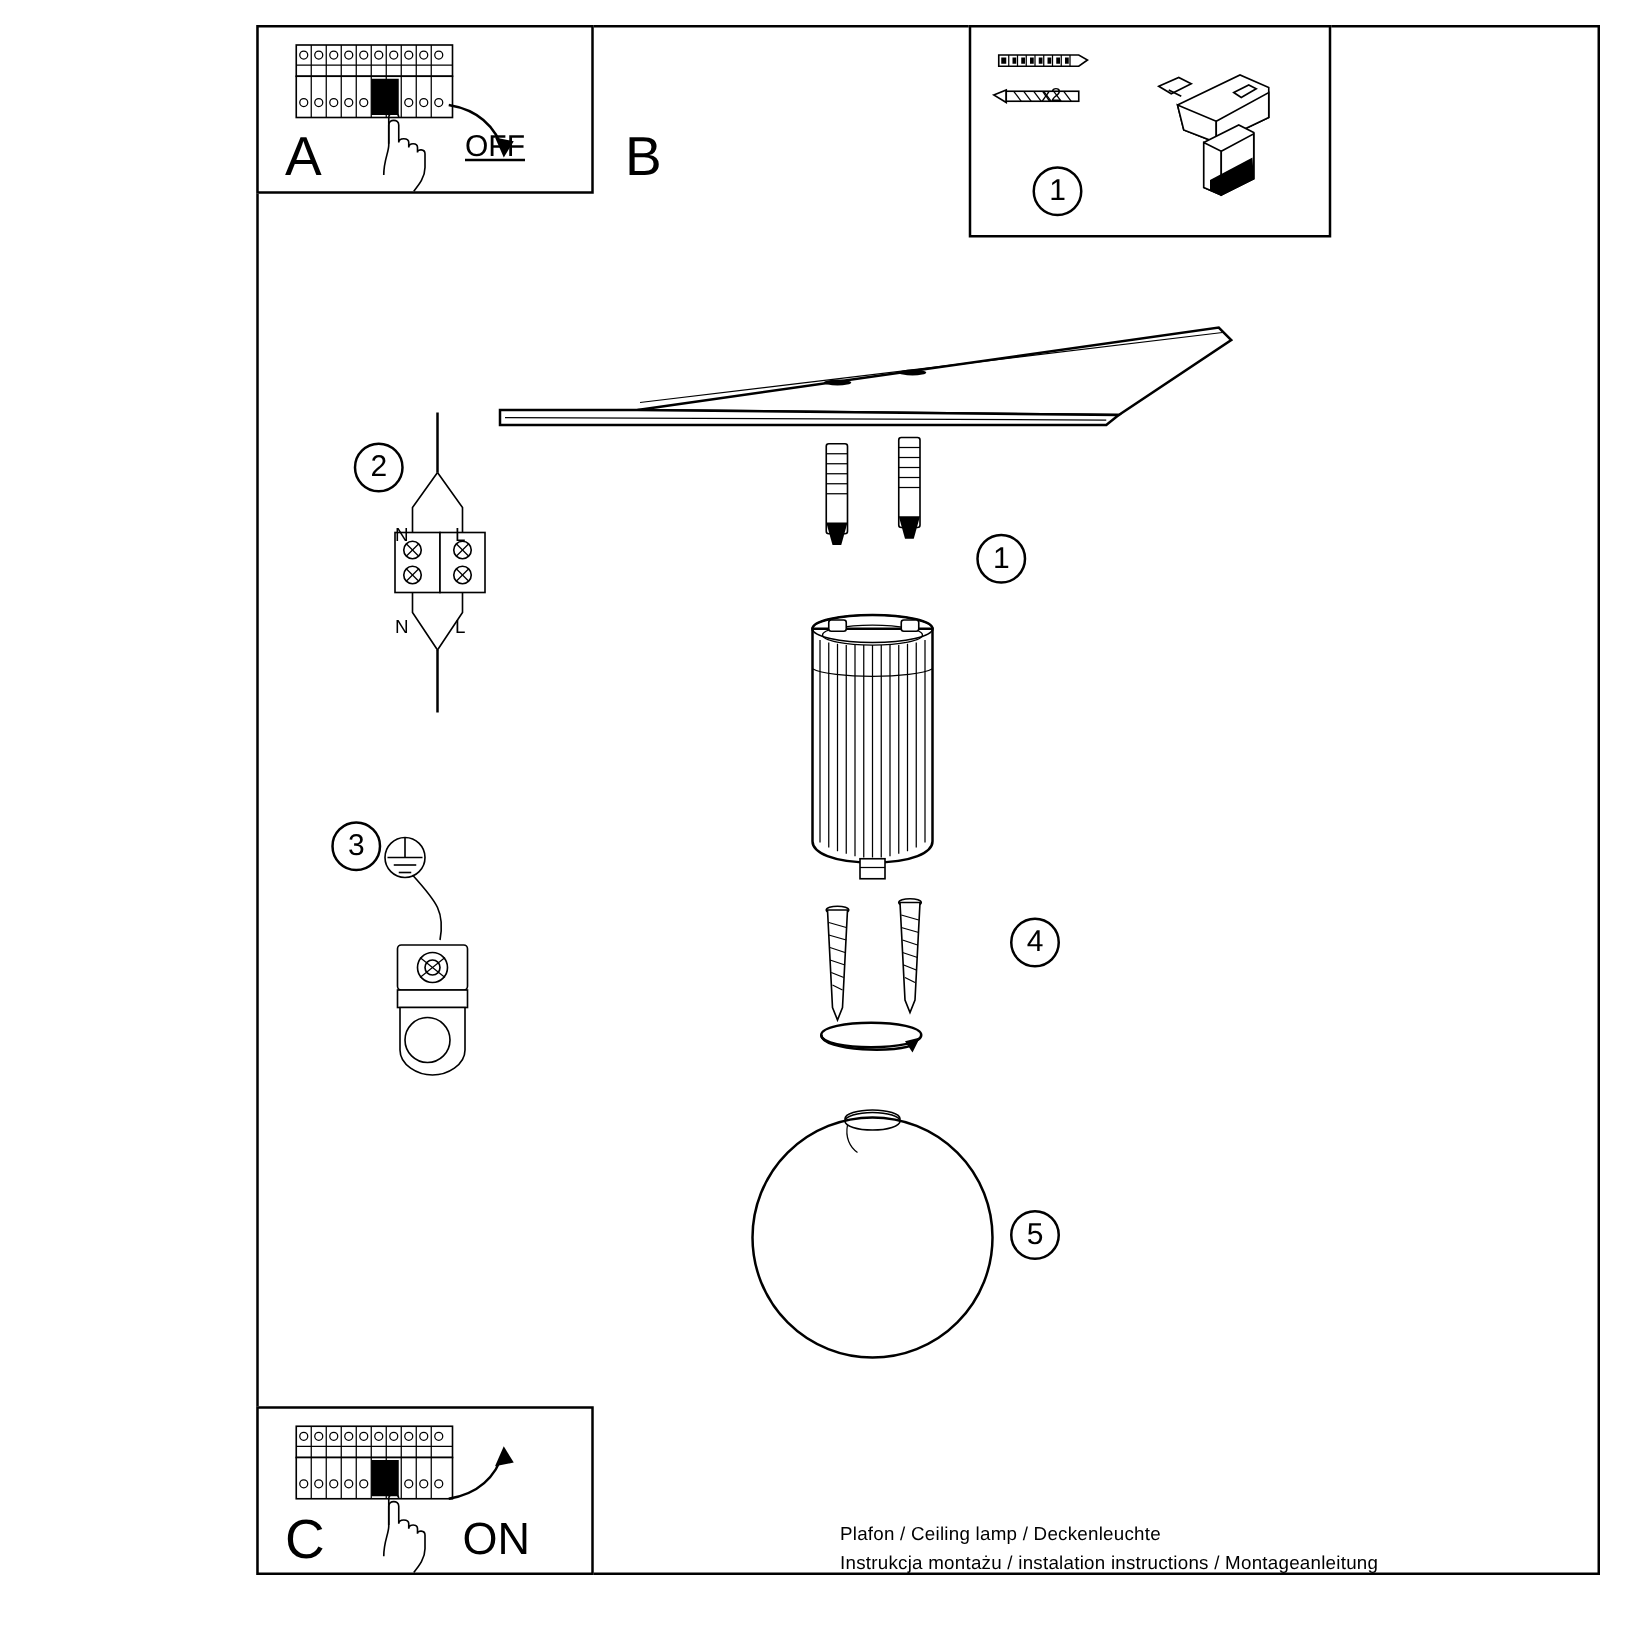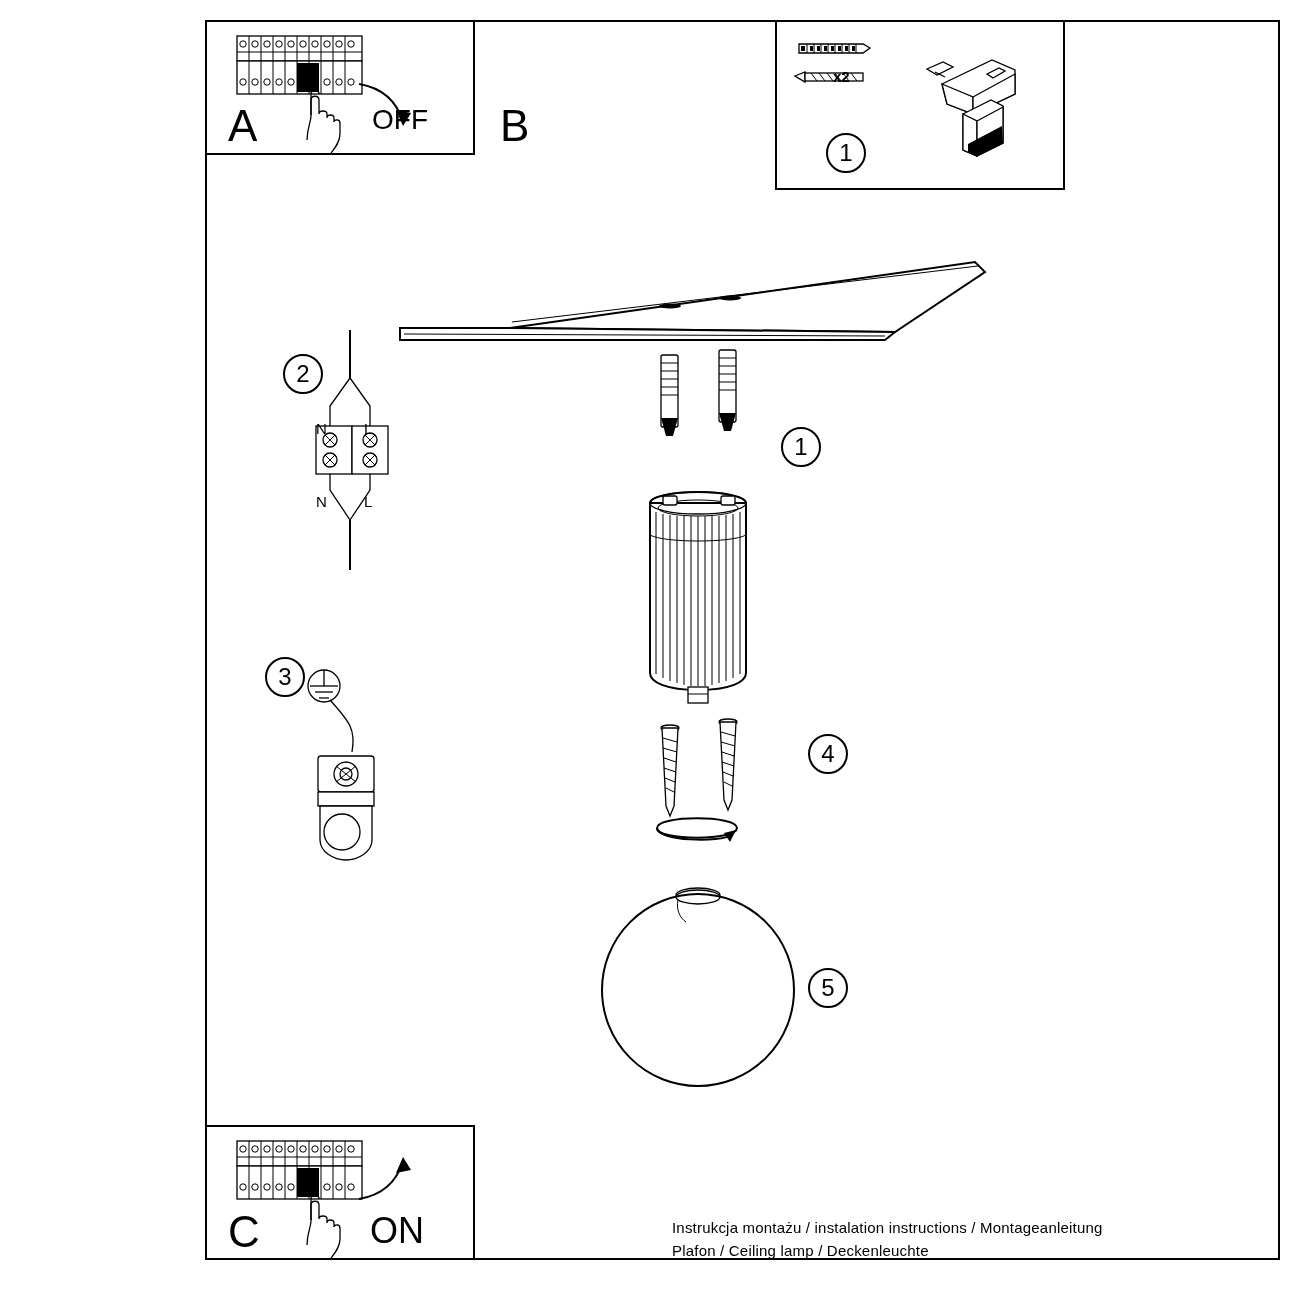--- a/index.html
+++ b/index.html
@@ -50,21 +50,22 @@
     font-weight: 400;
     font-family: "Liberation Sans", sans-serif;
   }
   #letter-a { left: 228px; top: 104px; }
   #letter-b { left: 500px; top: 104px; }
   #letter-c { left: 228px; top: 1210px; }
 
   .off-label {
     position: absolute;
     left: 372px; top: 104px;
-    font-size: 28px;
+    font-size: 24px;
+    text-decoration: underline;
   }
   .on-label {
     position: absolute;
     left: 370px; top: 1210px;
     font-size: 36px;
   }
 
   
   .step {
     position: absolute;
@@ -83,21 +84,20 @@
   #step-2  { left: 283px; top: 354px; }
   #step-3  { left: 265px; top: 657px; }
   #step-4  { left: 808px; top: 734px; }
   #step-5  { left: 808px; top: 968px; }
 
   
   #x2-label {
     position: absolute;
     left: 833px; top: 68px;
     font-size: 15px;
-    font-weight: bold;
   }
 
   
   #footer {
     position: absolute;
     left: 672px;
     top: 1216px;
     font-size: 15px;
     line-height: 1.55;
     letter-spacing: 0.2px;
@@ -483,17 +483,17 @@
       <g>
         <path class="ln" d="M196 34 C190 54 176 68 152 72"></path>
         <path class="fill-b" d="M196 30 L189 46 L204 43 Z"></path>
       </g>
     </svg>
   </div>
   <div class="big-letter" id="letter-c">C</div>
   <div class="on-label">ON</div>
 
   <div id="footer">
+    <div>Plafon / Ceiling lamp / Deckenleuchte</div>
     <div>Instrukcja montażu / instalation instructions / Montageanleitung</div>
-    <div>Plafon / Ceiling lamp / Deckenleuchte</div>
   </div>
 
 </div>
 
 </body></html>

